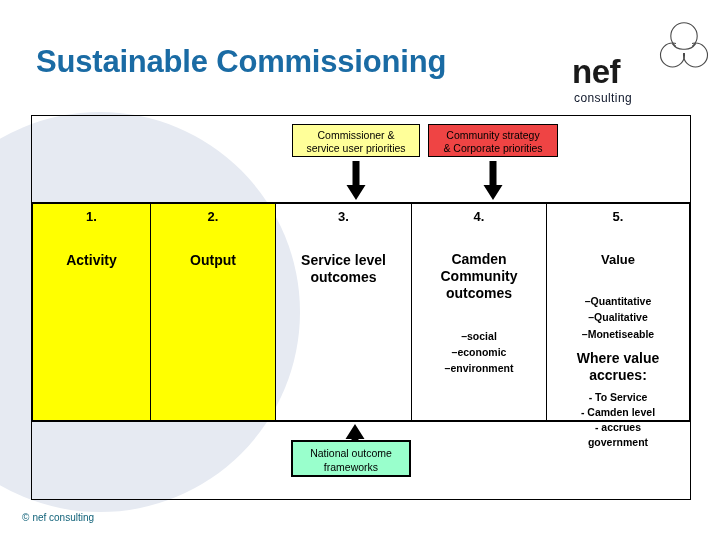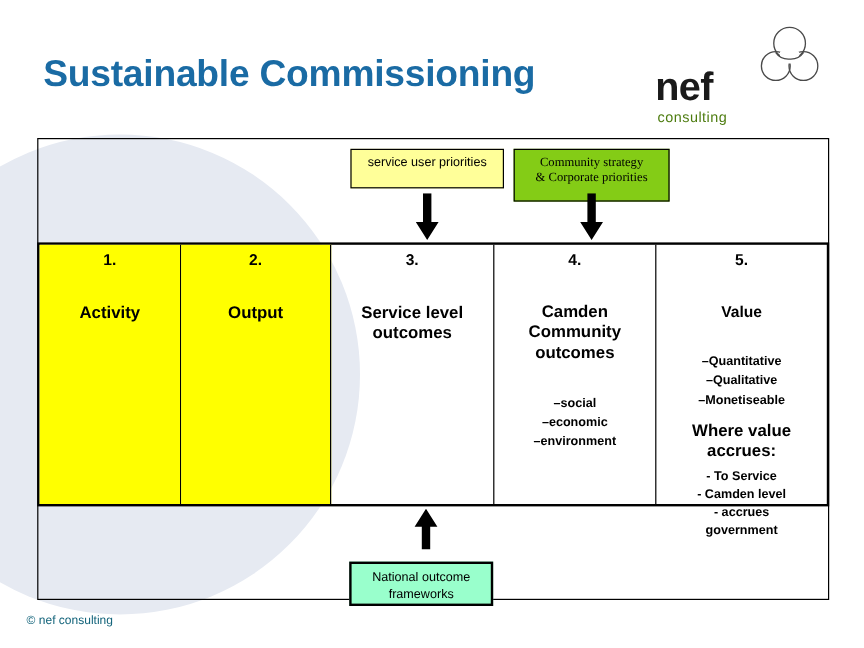--- a/index.html
+++ b/index.html
@@ -36,42 +36,42 @@
     font-size: 31px;
     font-weight: bold;
     color: #1a6ba4;
     letter-spacing: -0.2px;
     white-space: nowrap;
     z-index: 3;
   }
 
   #brand-logo {
     position: absolute;
-    left: 546px;
+    left: 572px;
     top: 50px;
     width: 140px;
     height: 62px;
     z-index: 3;
   }
   #brand-wordmark {
     position: absolute;
     left: 0px;
     top: 5px;
     font-size: 33px;
     font-weight: bold;
     color: #1a1a1a;
     letter-spacing: -0.5px;
     line-height: 1;
   }
   #brand-subword {
     position: absolute;
     left: 2px;
     top: 42px;
     font-size: 12px;
-    color: #4d7c0f;
+    color: #0f172a;
     letter-spacing: 0.4px;
     line-height: 1;
   }
   #brand-mark {
     position: absolute;
     left: 84px;
     top: -29px;
     width: 56px;
     height: 56px;
   }
@@ -103,23 +103,22 @@
     left: 292px;
     top: 124px;
     width: 128px;
     height: 33px;
     background: #ffff99;
   }
   #box-community {
     left: 428px;
     top: 124px;
     width: 130px;
-    height: 44px;
-    background: #84cc16;
-    font-family: Liberation Serif, serif;
+    height: 33px;
+    background: #ef4444;
   }
 
   
   .arrow-down, .arrow-up {
     position: absolute;
     z-index: 4;
   }
   #arrow-commissioner { left: 342px; top: 161px; }
   #arrow-community    { left: 479px; top: 161px; }
   #arrow-national     { left: 341px; top: 424px; }
@@ -184,21 +183,21 @@
     margin-top: 6px;
     font-size: 10.5px;
     font-weight: bold;
     line-height: 1.45;
   }
 
   
   #box-national {
     position: absolute;
     left: 291px;
-    top: 468px;
+    top: 440px;
     width: 120px;
     height: 37px;
     background: #99ffcc;
     border: 2px solid #000000;
     box-sizing: border-box;
     text-align: center;
     font-size: 10.5px;
     line-height: 1.3;
     padding-top: 5px;
     z-index: 4;
@@ -239,20 +238,21 @@
     </g>
     <g fill="none" stroke="#4a4a4a" stroke-width="1.1">
       <path d="M16.3 22.6 A13.2 13.2 0 0 0 28 28.2 A13.2 13.2 0 0 0 39.7 22.6"></path>
     </g>
   </svg>
 </div>
 
 <div id="outer-frame"></div>
 
 <div class="priority-box" id="box-commissioner">
+  <div>Commissioner &amp;</div>
   <div>service user priorities</div>
 </div>
 
 <div class="priority-box" id="box-community">
   <div>Community strategy</div>
   <div>&amp; Corporate priorities</div>
 </div>
 
 <svg class="arrow-down" id="arrow-commissioner" width="28" height="40" viewBox="0 0 28 40">
   <path d="M10.5 0 h7 v24 h6 L14 39 L4.5 24 h6 z" fill="#000000"></path>

